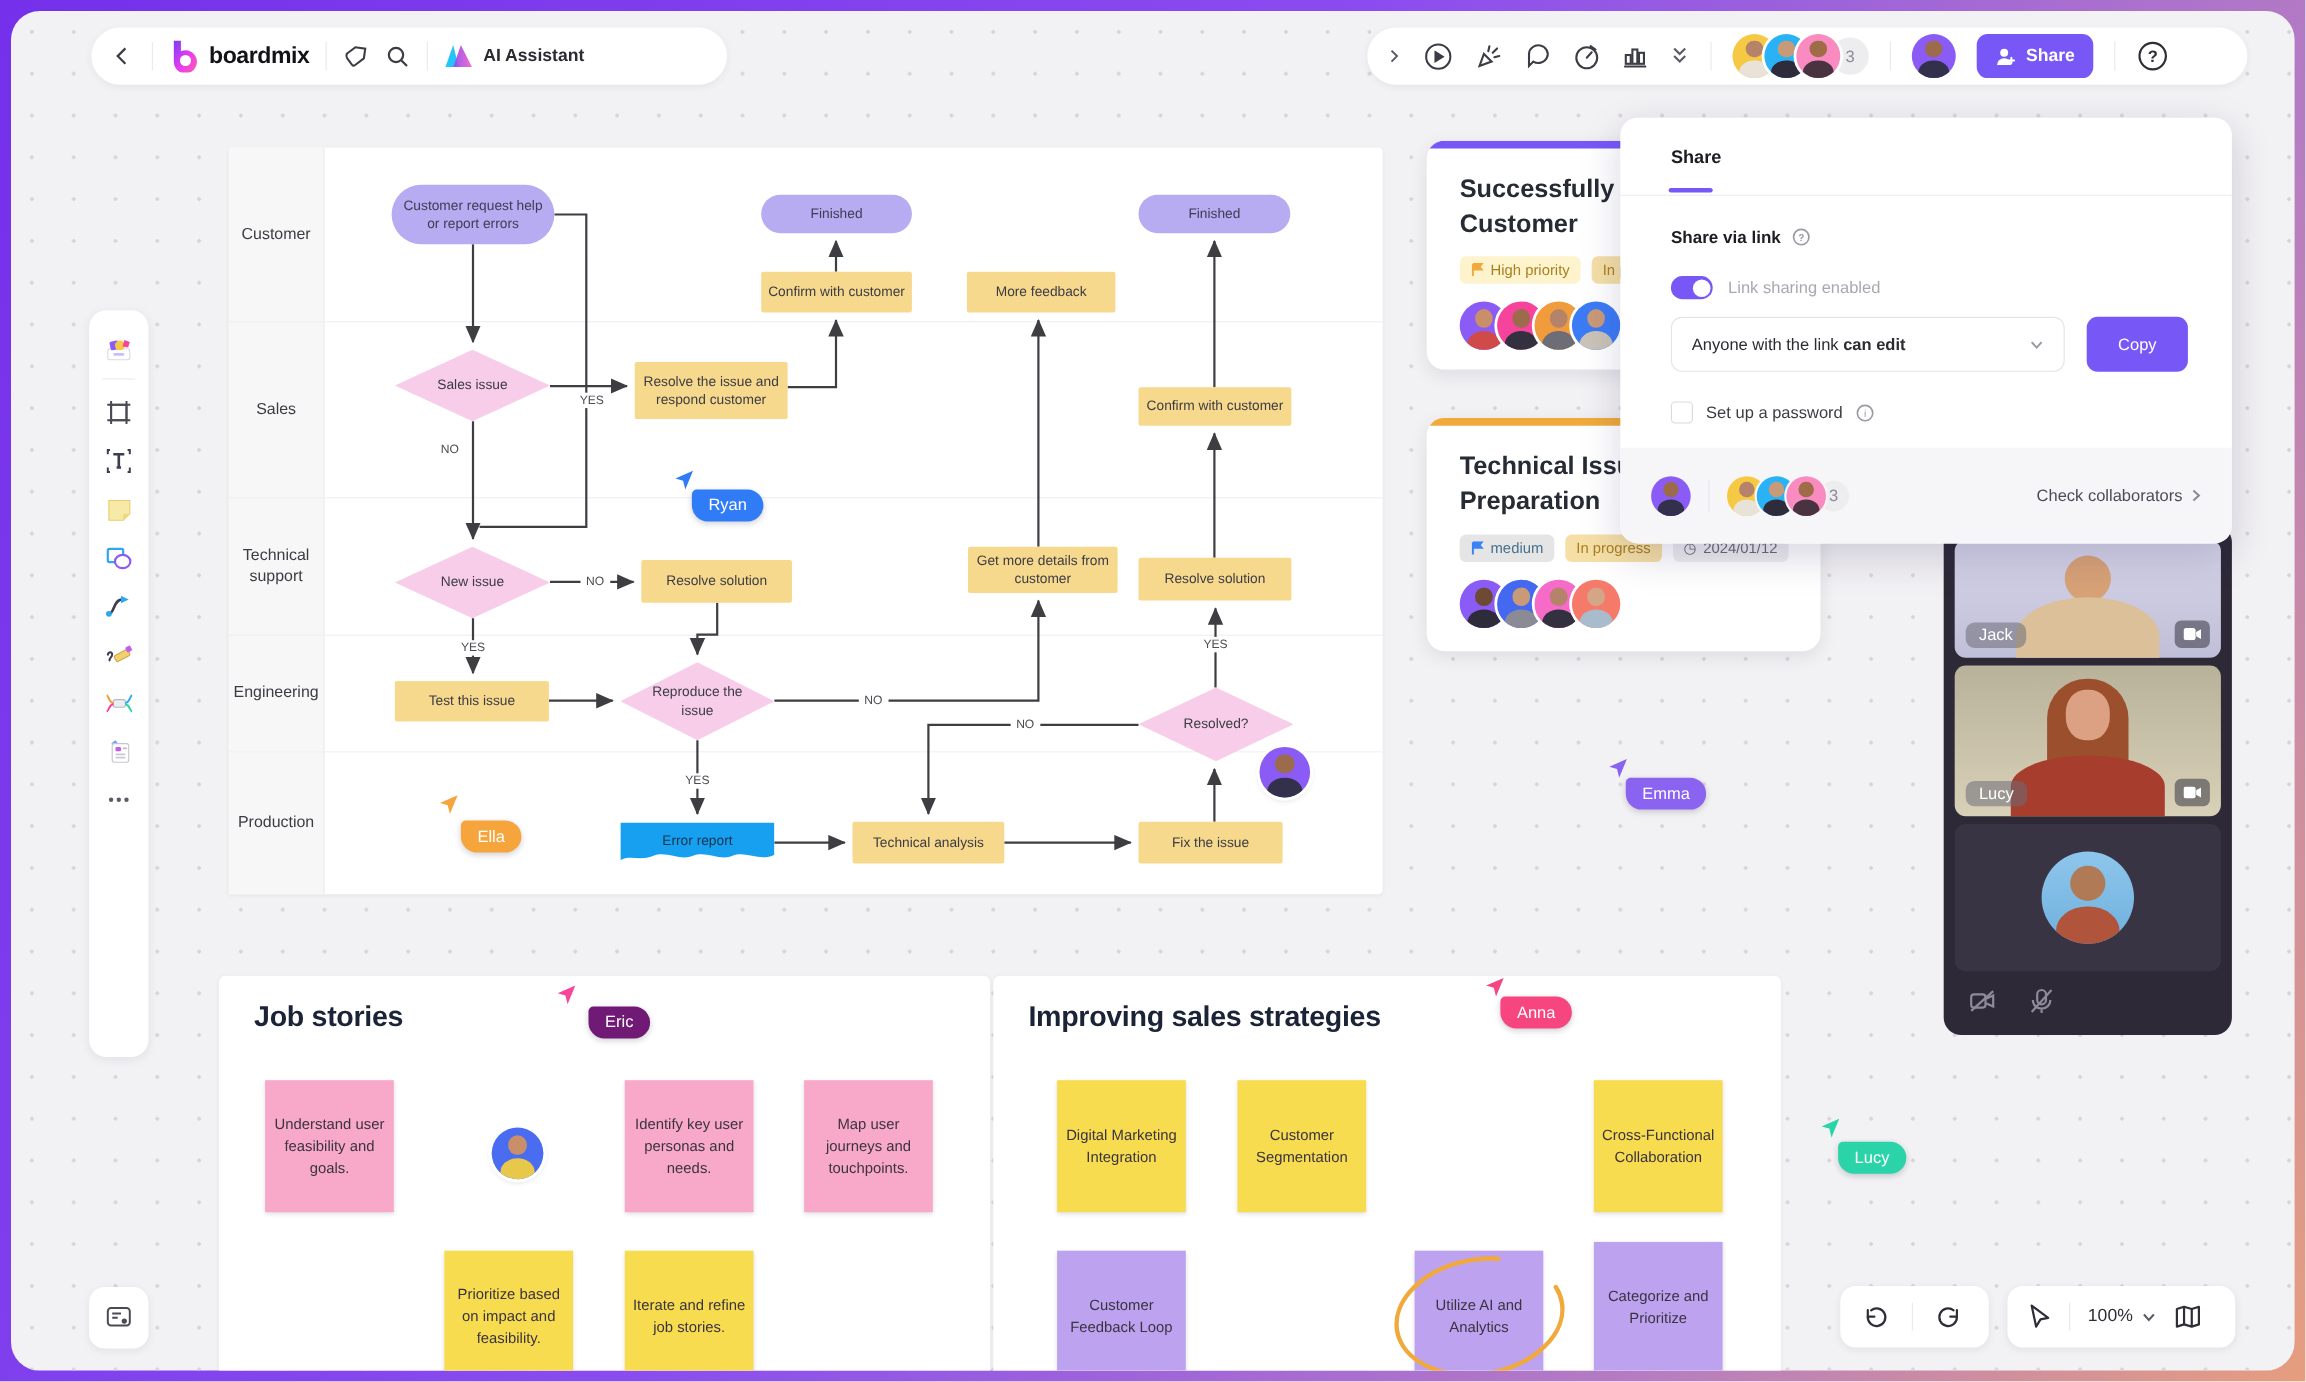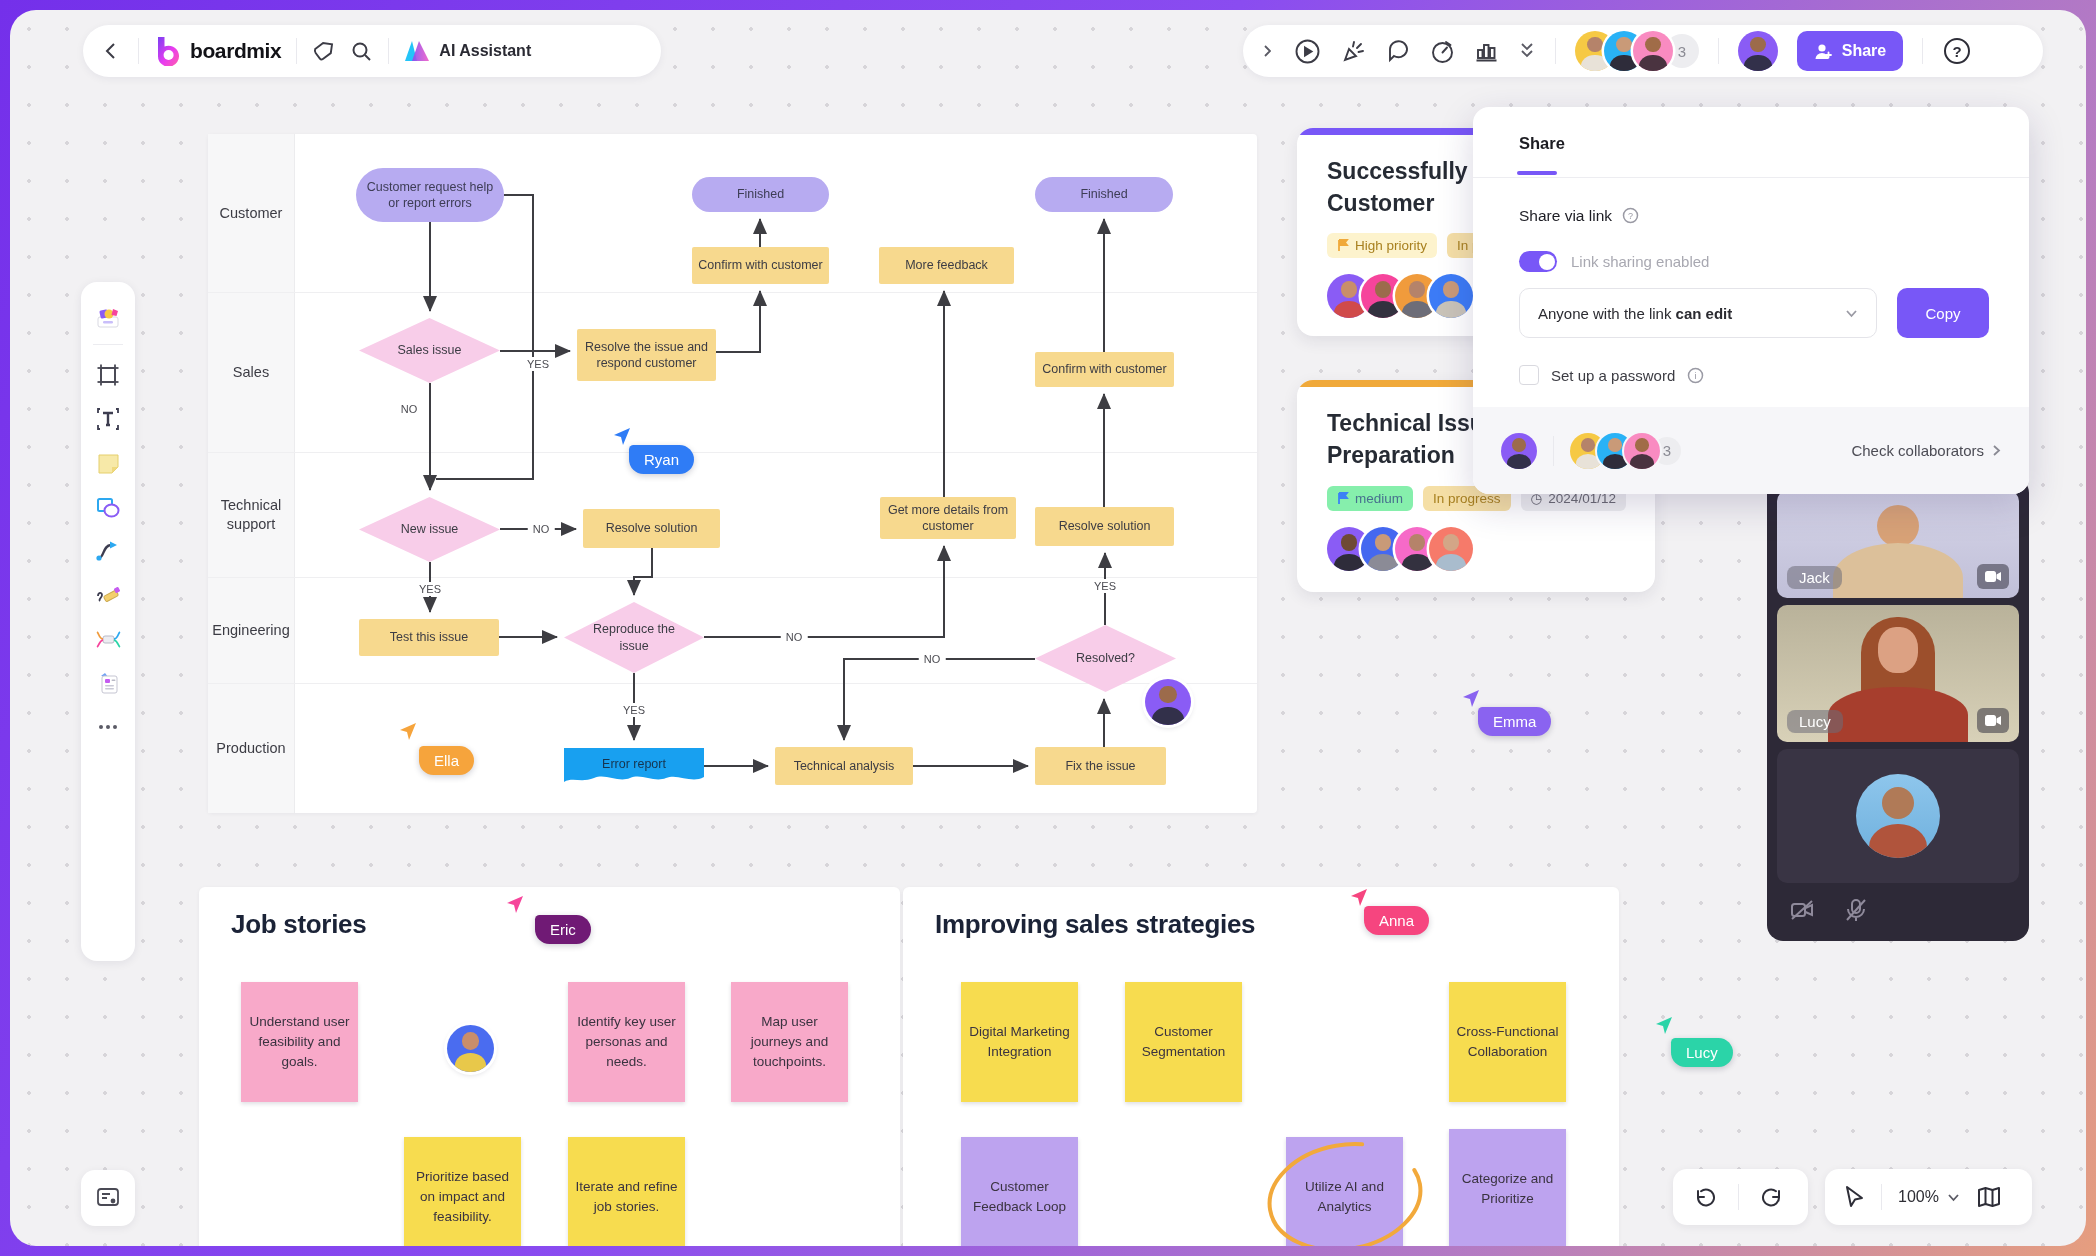--- a/index.html
+++ b/index.html
@@ -62,21 +62,21 @@
   .badges{display:flex;gap:10px;margin-top:14px;align-items:center;}
   .badge{display:flex;align-items:center;gap:6px;border-radius:6px;padding:5px 10px;font-size:13.5px;white-space:nowrap;}
   .avrow{display:flex;margin-top:16px;}
   .avrow .avatar{width:44px;height:44px;margin-right:-10px;box-shadow:0 0 0 2.5px #fff;}
   
   .dialog{position:absolute;left:1463px;top:97px;width:556px;height:387px;background:#fff;border-radius:16px;
     box-shadow:0 12px 36px rgba(40,30,90,.18);z-index:30;}
   .dlg-tab{position:absolute;left:46px;top:27px;font-size:16.5px;font-weight:700;color:#1c1c22;}
   .dlg-underline{position:absolute;left:44px;top:64px;width:40px;height:4px;border-radius:2px;background:#7857f7;}
   .dlg-div{position:absolute;left:0;top:70px;width:556px;height:1px;background:#ededf1;}
-  .dlg-heading{position:absolute;left:46px;top:100px;font-size:15.5px;font-weight:400;color:#1d1d24;}
+  .dlg-heading{position:absolute;left:46px;top:100px;font-size:15.5px;font-weight:700;color:#1d1d24;}
   .toggle{position:absolute;left:46px;top:144px;width:38px;height:21px;border-radius:11px;background:#7857f7;cursor:pointer;}
   .toggle::after{content:"";position:absolute;right:2.5px;top:2.5px;width:16px;height:16px;border-radius:50%;background:#fff;}
   .toggle-label{position:absolute;left:98px;top:146px;font-size:15px;color:#a8a8b1;}
   .dropdown{position:absolute;left:46px;top:181px;width:358px;height:50px;border:1px solid #e4e4e9;border-radius:10px;
     display:flex;align-items:center;padding:0 18px;box-sizing:border-box;font-size:15px;color:#2b2b31;cursor:pointer;background:#fff;}
   .copy-btn{position:absolute;left:424px;top:181px;width:92px;height:50px;border-radius:10px;background:#7857f7;
     color:#fff;font-size:15px;display:flex;align-items:center;justify-content:center;cursor:pointer;}
   .chkrow{position:absolute;left:46px;top:258px;display:flex;align-items:center;gap:12px;}
   .chk{width:18px;height:18px;border:1.5px solid #d9d9df;border-radius:4px;background:#fff;cursor:pointer;}
   .dlg-footer{position:absolute;left:0;top:300px;width:556px;height:87px;background:#f6f6f9;border-radius:0 0 16px 16px;
@@ -226,21 +226,21 @@
       </div>
     </div>
   </div>
 
   <div class="card" style="left:1287px;top:370px;height:212px">
     <div class="card-accent" style="background:#f0a93a"></div>
     <div class="card-body">
       <div class="card-title"><span>Technical Issue</span><br>
         <span>Preparation</span></div>
       <div class="badges">
-        <span class="badge" style="background:#86efac;color:#47708e">
+        <span class="badge" style="background:#e5e5e5;color:#47708e">
           <svg width="12" height="13" viewBox="0 0 12 13">
                 <path d="M2 1 V12 M2 1 H10 L8 3.5 L10 6 H2" stroke="#3b82f6" stroke-width="1.8" fill="#3b82f6"></path>
               </svg>
           <span>medium</span>
             </span>
         <span class="badge" style="background:#f5dfa6;color:#a8801f">
               <span>In progress</span>
             </span>
         <span class="badge" style="background:#ededef;color:#6b6b73">
           <span>◷</span>

